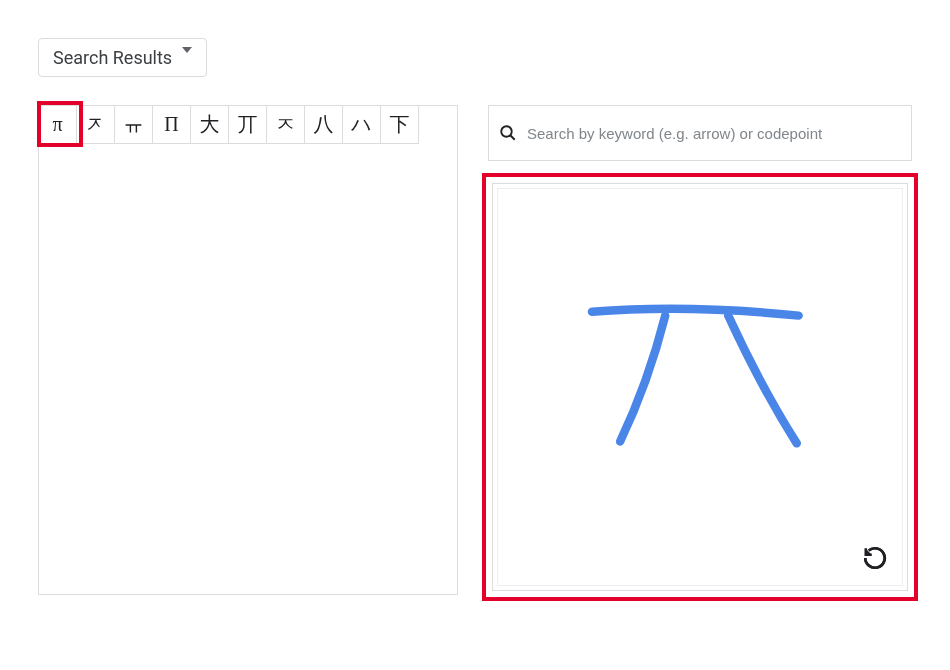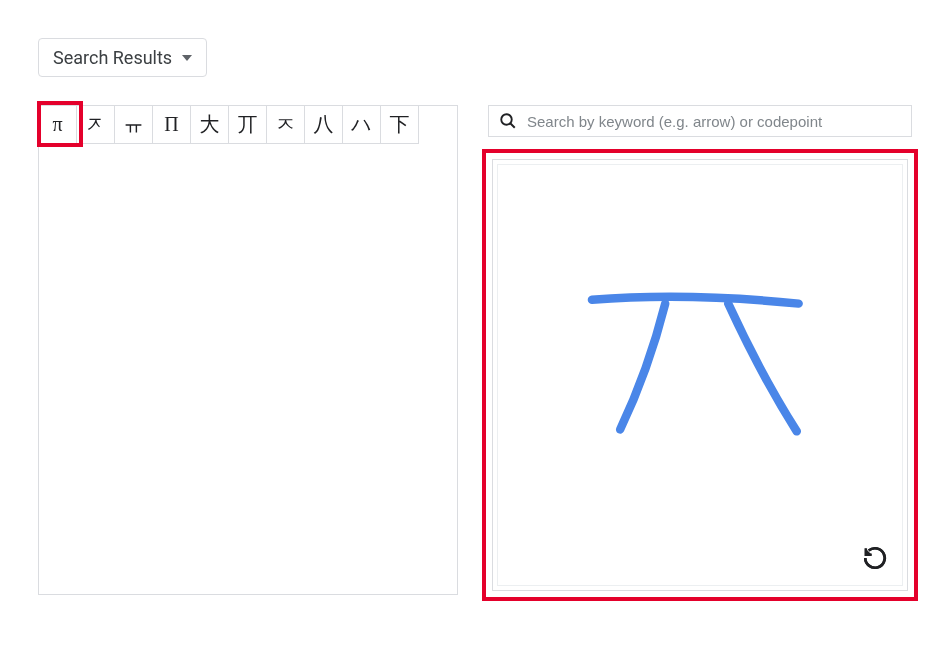--- a/index.html
+++ b/index.html
@@ -37,21 +37,20 @@
       font-weight: 700;
       cursor: pointer;
       line-height: 1;
       padding: 4px 8px;
     }
     .category-row {
       margin-top: 18px;
     }
     .category-dd {
       display: inline-flex;
-      align-items: center;
       border: 1px solid #dadce0;
       border-radius: 4px;
       padding: 8px 14px;
       font-size: 18px;
       color: #3c4043;
       cursor: pointer;
       gap: 10px;
     }
     .dd-arrow {
       width: 0; height: 0;
@@ -101,21 +100,21 @@
       display: flex;
       flex-direction: column;
       gap: 18px;
     }
     .search-box {
       border: 1px solid #dadce0;
       display: flex;
       align-items: center;
       padding: 6px 10px;
       gap: 10px;
-      height: 32px;
+      height: 56px;
     }
     .search-box input {
       border: none;
       outline: none;
       font-size: 15px;
       color: #3c4043;
       flex: 1;
       background: transparent;
     }
     .search-box input::placeholder { color: #80868b; }

